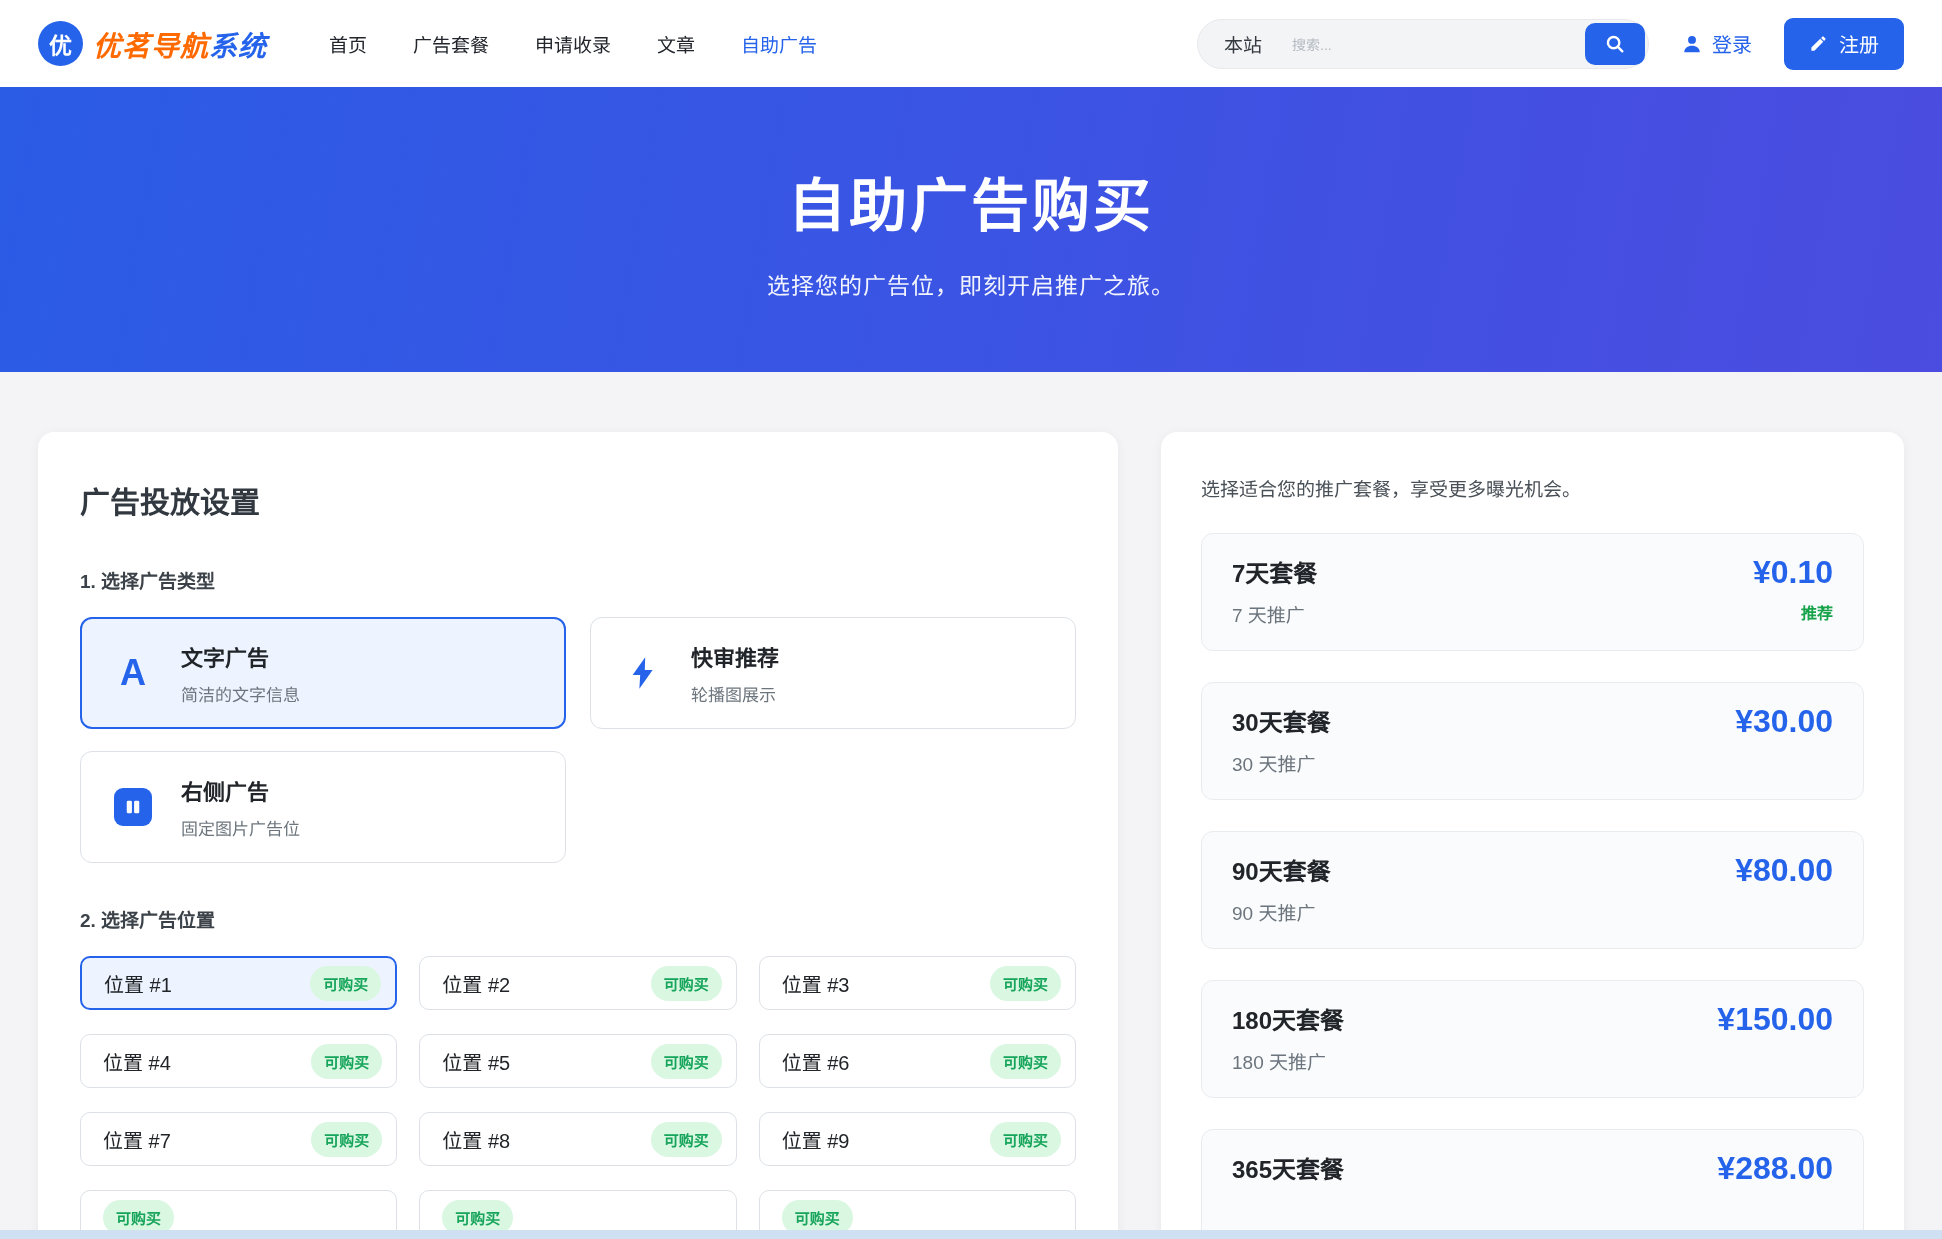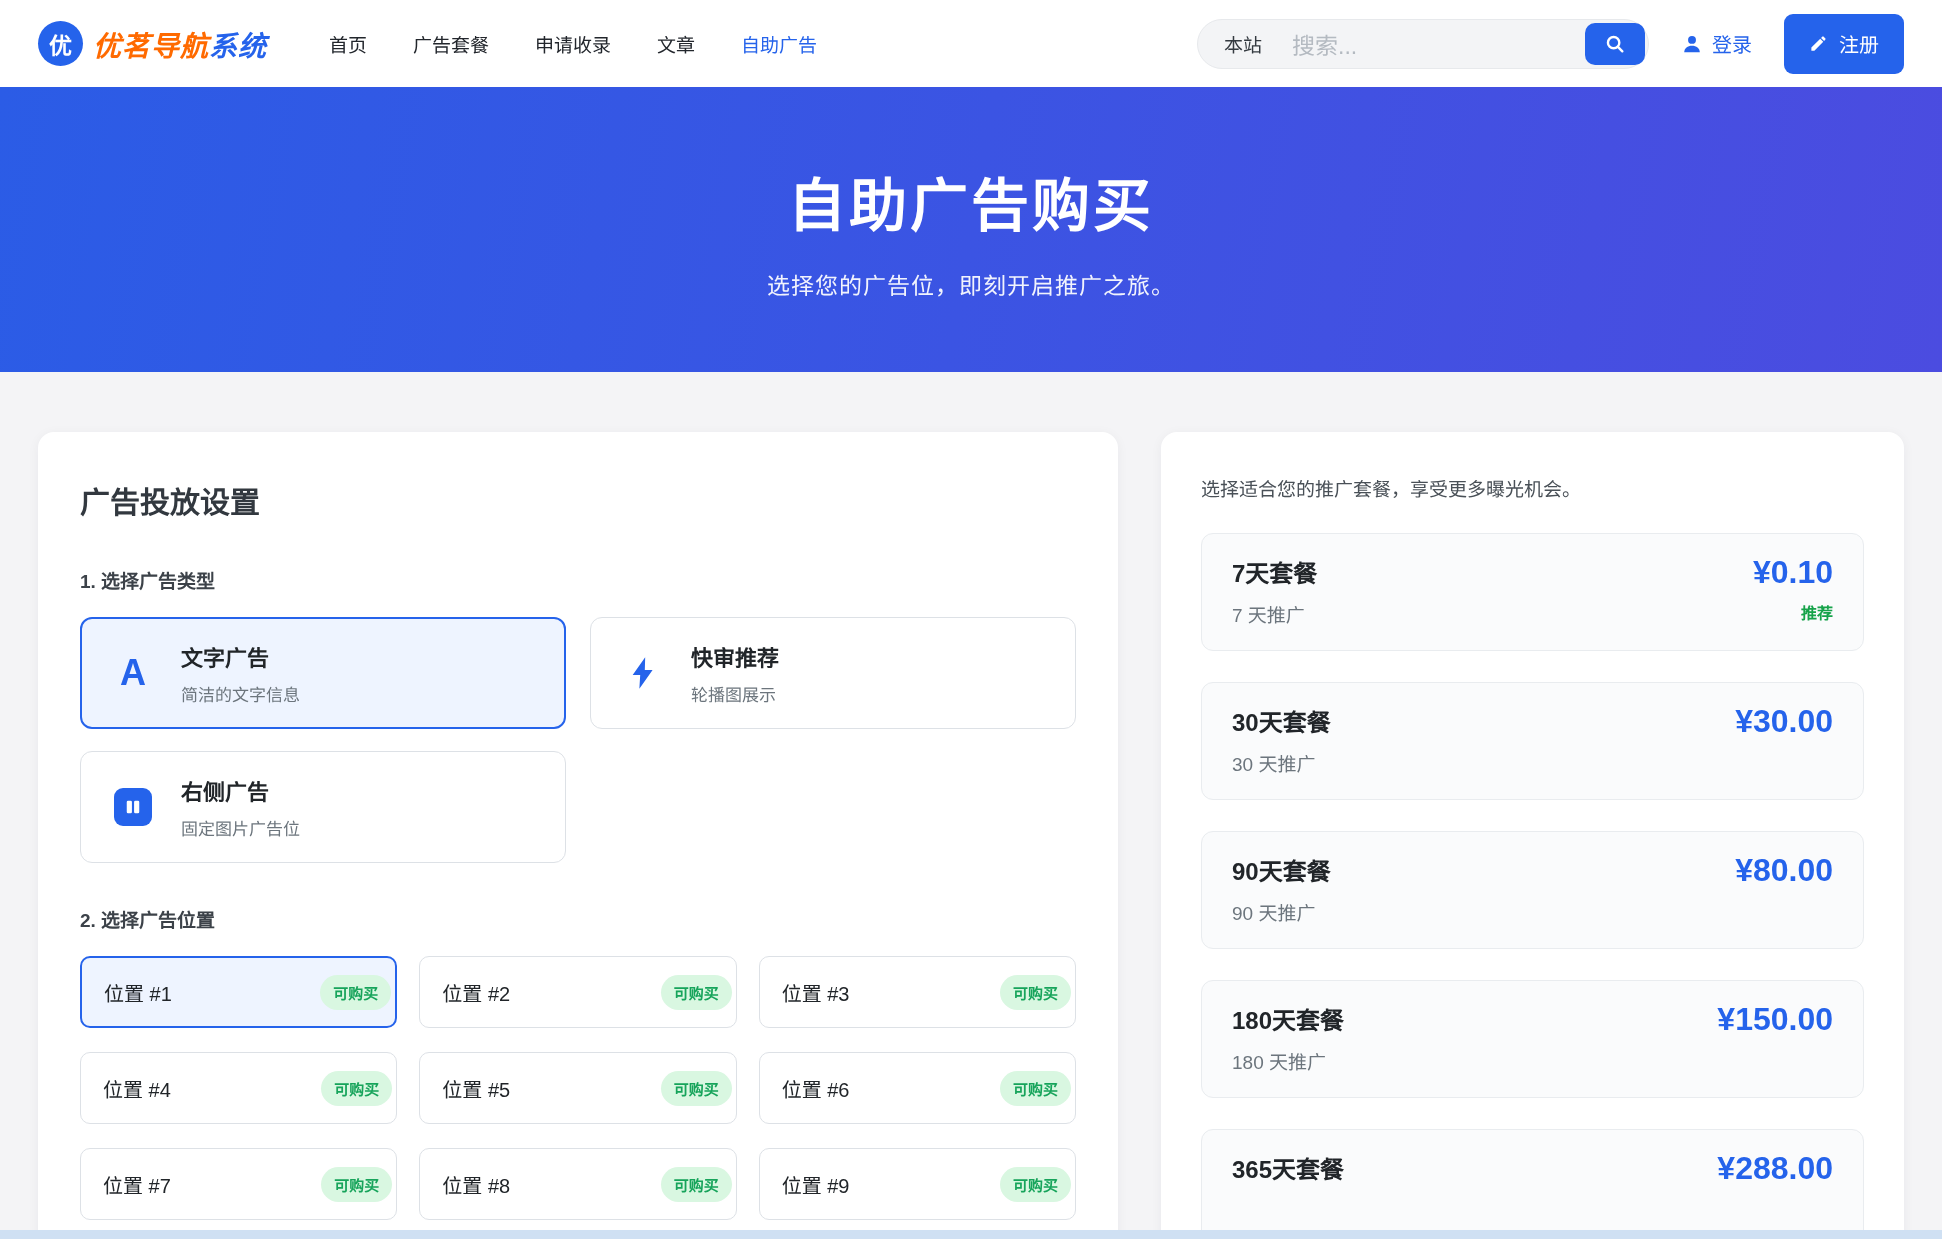--- a/index.html
+++ b/index.html
@@ -28,29 +28,29 @@
   .nav-item { font-size: 19px; color: #22262c; text-decoration: none; cursor: pointer; white-space: nowrap; }
   .nav-item.active { color: #2563eb; }
 
   .header-right { margin-left: auto; display: flex; align-items: center; gap: 32px; }
   .search-pill {
     width: 452px; height: 50px; background: #f3f4f6; border: 1px solid #e7e9ec;
     border-radius: 999px; display: flex; align-items: center; padding-left: 26px;
     position: relative; cursor: text;
   }
   .search-scope { font-size: 19px; color: #343a40; margin-right: 30px; cursor: pointer; }
-  .search-placeholder { font-size: 23px; color: #b4bac1; }
+  .search-placeholder { font-size: 14px; color: #b4bac1; }
   .search-btn {
     position: absolute; right: 3px; top: 3px; width: 60px; height: 42px;
     background: #2563eb; border: none; border-radius: 10px; cursor: pointer;
     display: flex; align-items: center; justify-content: center;
   }
   .login-link { display: flex; align-items: center; gap: 9px; color: #2563eb; font-size: 20px; cursor: pointer; }
   .register-btn {
-    height: 60px; padding: 0 25px; background: #2563eb; border: none; border-radius: 9px;
+    height: 52px; padding: 0 25px; background: #2563eb; border: none; border-radius: 9px;
     color: #fff; font-size: 20px; display: flex; align-items: center; gap: 11px; cursor: pointer;
   }
 
   
   .hero {
     height: 285px; background: linear-gradient(100deg, #2b5ce6 0%, #4b4ce0 100%);
     display: flex; flex-direction: column; align-items: center; justify-content: center;
     color: #fff; text-align: center;
   }
   .hero-title { font-size: 58px; font-weight: 800; letter-spacing: 3px; margin-bottom: 24px; }
@@ -76,22 +76,22 @@
   .type-icon.glyph-a { color: #2563eb; font-size: 36px; font-weight: 800; font-style: normal; }
   .icon-tile {
     width: 38px; height: 38px; background: #2563eb; border-radius: 9px;
     display: flex; align-items: center; justify-content: center;
   }
   .type-name { font-size: 22px; font-weight: 600; color: #212529; margin-bottom: 9px; }
   .type-desc { font-size: 17px; color: #6c757d; }
 
   .pos-grid { display: grid; grid-template-columns: 1fr 1fr 1fr; gap: 24px 22px; }
   .pos-card {
-    border: 1px solid #dde1e6; border-radius: 10px; background: #fff; height: 72px;
-    display: flex; align-items: center; justify-content: space-between; padding: 0 4px 0 22px;
+    border: 1px solid #dde1e6; border-radius: 10px; background: #fff; height: 54px;
+    display: flex; align-items: center; justify-content: space-between; padding: 0 14px 0 22px;
     cursor: pointer;
   }
   .pos-card.selected { border: 2px solid #2563eb; background: #eef4ff; }
   .pos-label { font-size: 20px; font-weight: 500; color: #212529; }
   .pos-badge {
     background: #d9f7e1; color: #17a45b; font-size: 15px; font-weight: 600;
     padding: 7px 13px; border-radius: 999px; white-space: nowrap;
   }
 
   

